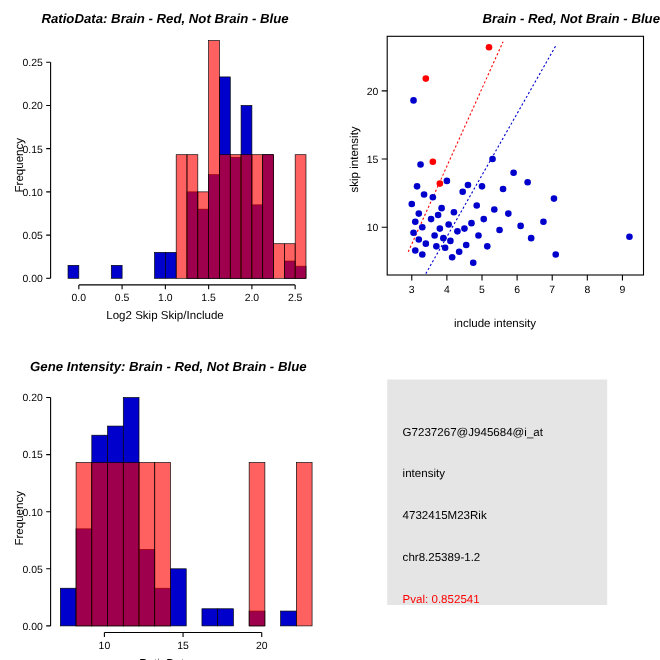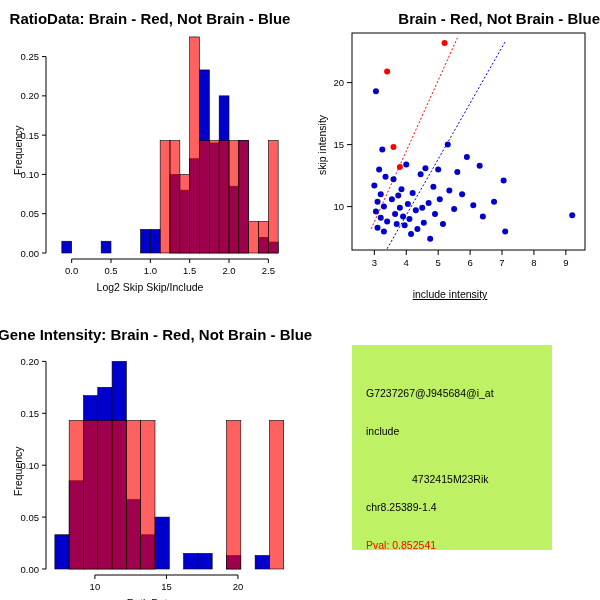--- a/index.html
+++ b/index.html
@@ -7,37 +7,38 @@
     width:600px;height:600px;
     background:#ffffff;
     font-family:"Liberation Sans", sans-serif;
     color:#000000;
     overflow:hidden;
     position:relative;
   }
   .panel{position:absolute;}
   .ttl{
     font-weight:bold;
-    font-size:15px;
+    font-size:12px;
     text-align:center;
     white-space:nowrap;
+    font-style:italic;
   }
   .axlabel{font-size:10.5px;text-align:center;}
   .ylabel{
     font-size:10.5px;
     position:absolute;
     transform:rotate(-90deg);
     transform-origin:left top;
     white-space:nowrap;
   }
   svg{display:block;}
   
   #info-box{
     position:absolute;
-    background:#bef264;
+    background:#e5e5e5;
     left:352px;top:345px;width:200px;height:205px;
   }
   #info-box .line{
     font-size:10.5px;
     position:absolute;
     left:14px;
     white-space:nowrap;
   }
   #info-box .line.red{color:#ff0000;}
 </style>
@@ -100,21 +101,21 @@
       <line x1="229" y1="254" x2="229" y2="258" stroke="#000" stroke-width="1"></line>
       <text x="229" y="269" text-anchor="middle" font-size="9.5" font-family="Liberation Sans, sans-serif" fill="#000">2.0</text>
       <line x1="268.3333333333333" y1="254" x2="268.3333333333333" y2="258" stroke="#000" stroke-width="1"></line>
       <text x="268.3333333333333" y="269" text-anchor="middle" font-size="9.5" font-family="Liberation Sans, sans-serif" fill="#000">2.5</text>
     </svg>
 </div>
 
 <div class="panel" style="left:300px;top:0;width:300px;height:300px;">
   <div class="ttl" style="width:300px;margin-top:10px;text-align:right;">Brain - Red, Not Brain - Blue</div>
   <div class="ylabel" style="left:16px;top:175px;">skip intensity</div>
-  <div class="axlabel" style="position:absolute;left:0;top:288px;width:300px;text-decoration:underline;">include intensity</div>
+  <div class="axlabel" style="position:absolute;left:0;top:288px;width:300px;">include intensity</div>
   <svg id="svg-scatter" width="300" height="280" style="position:absolute;left:0;top:5px;">
       <rect x="52" y="28" width="233" height="217" fill="none" stroke="#000" stroke-width="1"></rect>
       <line x1="71.15068493150685" y1="223.92000000000002" x2="157.32876712328766" y2="32.95999999999998" stroke="#ff0000" stroke-width="1" stroke-dasharray="2,2"></line>
       <line x1="87.10958904109589" y1="243.76" x2="205.2054794520548" y2="36.67999999999998" stroke="#0000cd" stroke-width="1" stroke-dasharray="2,2"></line>
       <circle cx="75.93835616438356" cy="86.28" r="3" fill="#0000cd"></circle>
       <circle cx="82.32191780821918" cy="144.56" r="3" fill="#0000cd"></circle>
       <circle cx="79.13013698630138" cy="164.39999999999998" r="3" fill="#0000cd"></circle>
       <circle cx="85.513698630137" cy="171.83999999999997" r="3" fill="#0000cd"></circle>
       <circle cx="74.34246575342466" cy="180.52" r="3" fill="#0000cd"></circle>
       <circle cx="80.72602739726028" cy="189.2" r="3" fill="#0000cd"></circle>
@@ -233,17 +234,17 @@
       <text x="94.9090909090909" y="269" text-anchor="middle" font-size="9.5" font-family="Liberation Sans, sans-serif" fill="#000">10</text>
       <line x1="166.42424242424244" y1="254" x2="166.42424242424244" y2="258" stroke="#000" stroke-width="1"></line>
       <text x="166.42424242424244" y="269" text-anchor="middle" font-size="9.5" font-family="Liberation Sans, sans-serif" fill="#000">15</text>
       <line x1="237.93939393939394" y1="254" x2="237.93939393939394" y2="258" stroke="#000" stroke-width="1"></line>
       <text x="237.93939393939394" y="269" text-anchor="middle" font-size="9.5" font-family="Liberation Sans, sans-serif" fill="#000">20</text>
     </svg>
 </div>
 
 <div id="info-box">
   <div class="line" style="top:42px;">G7237267@J945684@i_at</div>
-  <div class="line" style="top:80px;">include</div>
-  <div class="line" style="top:128px;margin-left:46px;">4732415M23Rik</div>
-  <div class="line" style="top:156px;">chr8.25389-1.4</div>
+  <div class="line" style="top:80px;">intensity</div>
+  <div class="line" style="top:118px;">4732415M23Rik</div>
+  <div class="line" style="top:156px;">chr8.25389-1.2</div>
   <div class="line red" style="top:194px;">Pval: 0.852541</div>
 </div>
 
 </body></html>

